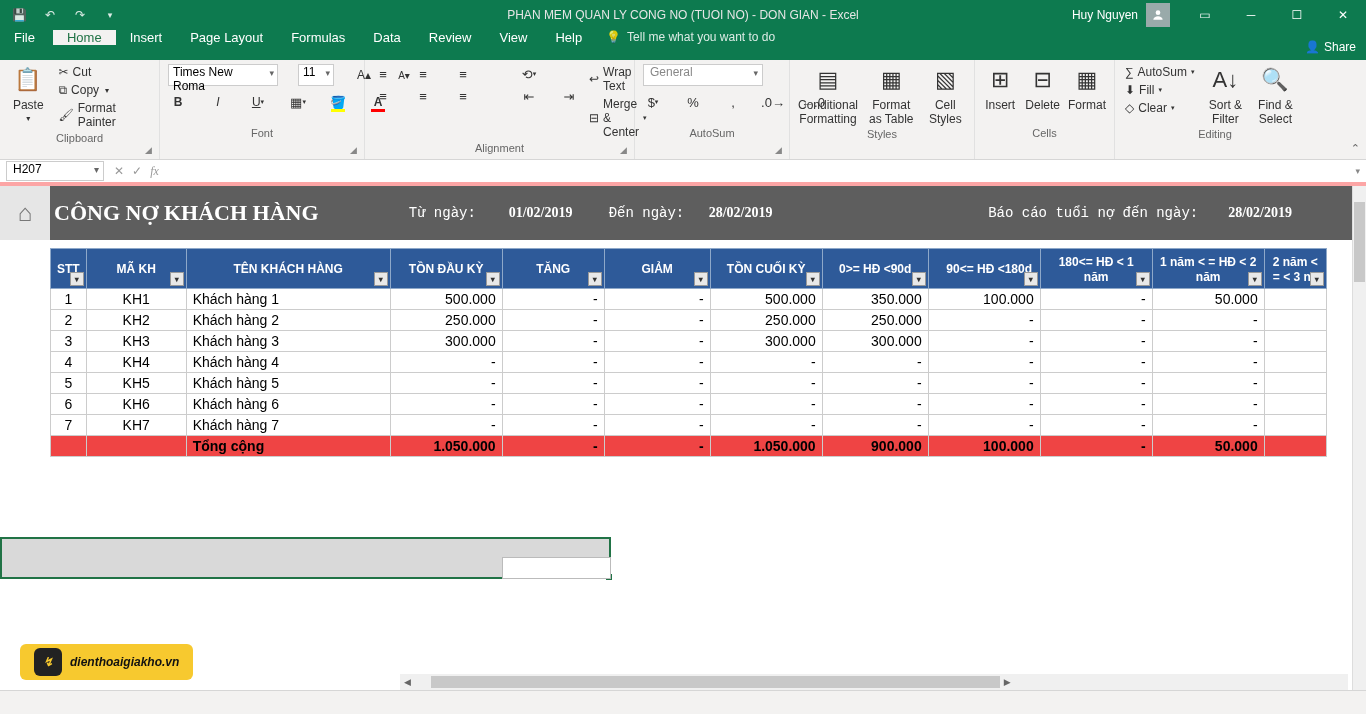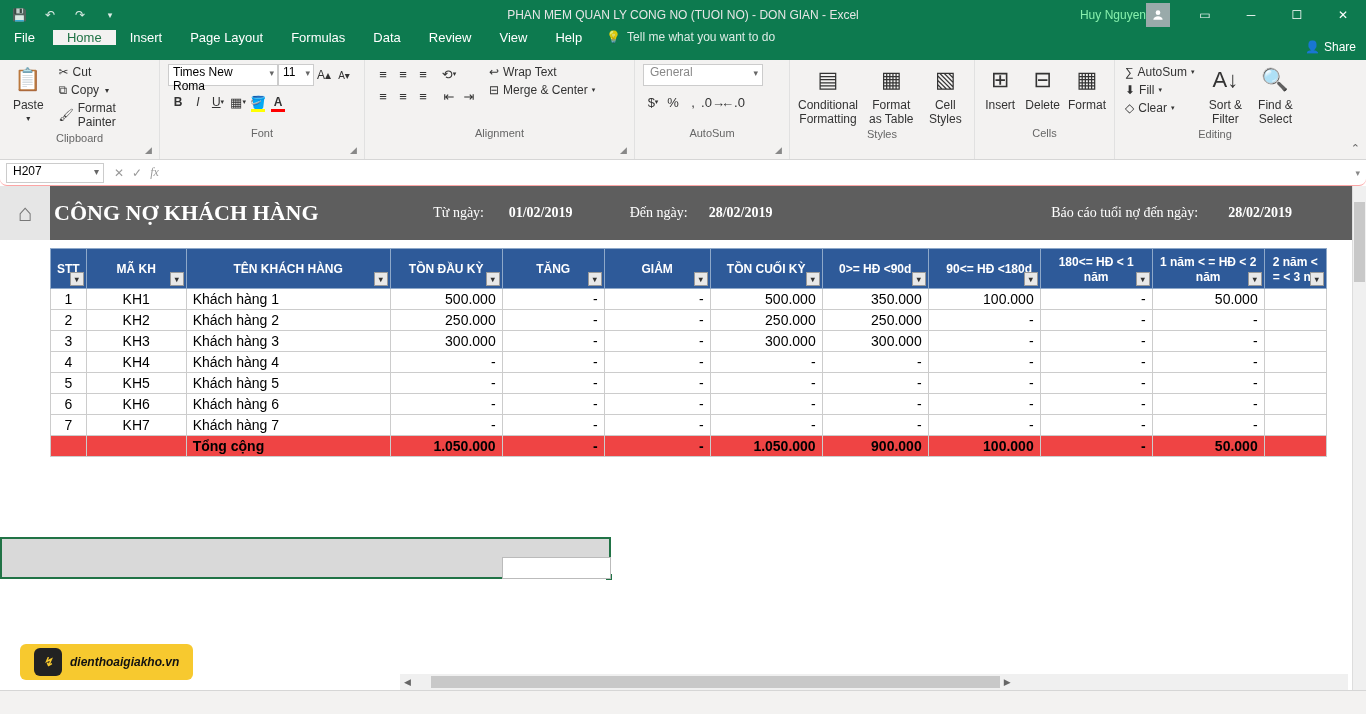--- a/index.html
+++ b/index.html
@@ -4,21 +4,21 @@
 <style>
 * { margin: 0; padding: 0; box-sizing: border-box; font-family: "Segoe UI", Tahoma, sans-serif; font-size: 12px; }
 body { background: #fff; width: 1366px; height: 714px; overflow: hidden; position: relative; }
 
 
 .titlebar { height: 30px; background: #0d7a4f; display: flex; align-items: center; color: #fff; position: relative; }
 .qat { display: flex; align-items: center; gap: 6px; padding: 0 8px; }
 .qat-btn { width: 24px; height: 24px; display: flex; align-items: center; justify-content: center; color: #fff; opacity: 0.85; }
 .title-text { position: absolute; left: 50%; transform: translateX(-50%); font-size: 12px; color: #e6e6e6; white-space: nowrap; }
 .title-right { position: absolute; right: 0; display: flex; align-items: center; height: 100%; }
-.user-name { color: #86efac; }
+.user-name { color: #ffffff; margin-right: 8px; }
 .avatar { width: 24px; height: 24px; background: #9aa; margin-right: 12px; display:flex; align-items:center; justify-content:center; }
 .win-btn { width: 46px; height: 30px; display: flex; align-items: center; justify-content: center; color: #fff; }
 .icon-svg { width: 14px; height: 14px; }
 
 
 .tabs { height: 30px; background: #0d7a4f; display: flex; align-items: flex-start; color: #fff; }
 .tab { padding: 0 14px; display: flex; align-items: center; font-size: 13px; }
 .tab.active { background: #f3f2f1; color: #217346; }
 .tab.file { background: #0d7a4f; padding-right: 18px; }
 .tellme { display: flex; align-items: center; gap: 6px; margin-left: 10px; opacity: 0.85; }
@@ -26,44 +26,44 @@
 
 
 .ribbon { height: 100px; background: #f3f2f1; border-bottom: 1px solid #d6d6d6; display: flex; position: relative; }
 .group { border-right: 1px solid #e1e1e1; display: flex; flex-direction: column; justify-content: space-between; padding: 4px 8px 0; position: relative; }
 .group-label { text-align: center; font-size: 11px; color: #666; padding: 2px 0 20px; }
 .group-body { flex: 1; display: flex; align-items: flex-start; gap: 8px; }
 .big-btn { display: flex; flex-direction: column; align-items: center; justify-content: center; width: 44px; gap: 2px; font-size: 11px; color: #333; text-align: center; }
 .big-btn .ico { width: 32px; height: 32px; display: flex; align-items: center; justify-content: center; font-size: 22px; }
 .stack { display: flex; flex-direction: column; gap: 2px; }
 .small-item { display: flex; align-items: center; gap: 4px; font-size: 11px; color: #333; padding: 1px 2px; }
-.font-row { display: flex; align-items: center; gap: 0; }
+.font-row { display: flex; align-items: center; gap: 20px; }
 .font-select { border: 1px solid #ccc; background: #fff; height: 22px; padding: 0 16px 0 4px; font-size: 12px; position: relative; }
 .font-select::after { content: "▾"; position: absolute; right: 3px; top: 3px; color: #666; font-size: 9px; }
 .btn-sq { width: 20px; height: 20px; border: 1px solid transparent; display: inline-flex; align-items: center; justify-content: center; color: #333; font-size: 13px; }
 .number-box { border: 1px solid #ccc; background: #fff; height: 22px; width: 120px; padding: 0 16px 0 6px; color: #888; position: relative; }
 .number-box::after { content: "▾"; position: absolute; right: 4px; top: 3px; font-size: 9px; color: #666; }
 .dialog-launcher { position: absolute; right: 2px; bottom: 2px; width: 12px; height: 12px; font-size: 9px; color: #888; }
 .collapse-ribbon { position: absolute; right: 6px; bottom: 4px; font-size: 11px; color: #666; }
 
 
-.formulabar { height: 26px; border-bottom: 1px solid #fca5a5; display: flex; align-items: center; background: #fff; border-radius: 7px; }
+.formulabar { height: 26px; border-bottom: 4px solid #fca5a5; display: flex; align-items: center; background: #fff; }
 .namebox { width: 98px; border: 1px solid #ccc; margin: 2px 0 2px 6px; height: 20px; padding: 0 16px 0 6px; position: relative; background: #fff; }
 .namebox::after { content: "▾"; position: absolute; right: 4px; top: 2px; font-size: 10px; color: #666; }
 .fb-btns { display: flex; align-items: center; gap: 8px; margin: 0 10px; color: #999; }
 .fx { font-style: italic; font-family: "Times New Roman", serif; }
 .formula-input { flex: 1; border: none; height: 20px; margin-right: 14px; }
 
 
 .sheet-area { position: relative; height: calc(714px - 30px - 30px - 100px - 26px - 24px); overflow: hidden; background: #fff; }
 .left-gutter { position: absolute; left: 0; top: 0; width: 50px; height: 100%; }
 .home-icon { width: 50px; height: 54px; background: #e6e6e6; display: flex; align-items: center; justify-content: center; font-size: 24px; color: #777; }
 .report-band { position: absolute; left: 50px; right: 14px; top: 0; height: 54px; background: #5e5e5e; color: #fff; display: flex; align-items: center; }
 .report-title { font-family: "Times New Roman", serif; font-size: 22px; font-weight: bold; padding-left: 4px; }
-.band-label { font-family: Liberation Serif, serif; font-size: 14px; text-align: center; }
+.band-label { font-family: Liberation Mono, monospace; font-size: 14px; }
 .band-val { font-family: "Times New Roman", serif; font-size: 14px; font-weight: bold; }
 
 .data-table { position: absolute; left: 50px; top: 62px; border-collapse: collapse; font-family: "Times New Roman", serif; }
 .data-table th { background: #2e5a99; color: #fff; border: 1px solid #8ea8c9; padding: 4px 6px; font-size: 13px; font-weight: bold; position: relative; text-align: center; vertical-align: middle; }
 .data-table td { border: 1px solid #ccc; padding: 2px 6px; font-size: 14px; height: 20px; }
 .filter-btn { position: absolute; right: 2px; bottom: 2px; width: 14px; height: 14px; background: #e8e8e8; border: 1px solid #999; font-size: 8px; color: #333; display: flex; align-items: center; justify-content: center; }
 .num-r { text-align: right; }
 .txt-c { text-align: center; }
 .total-row td { background: #ef4444; font-weight: bold; }
 

